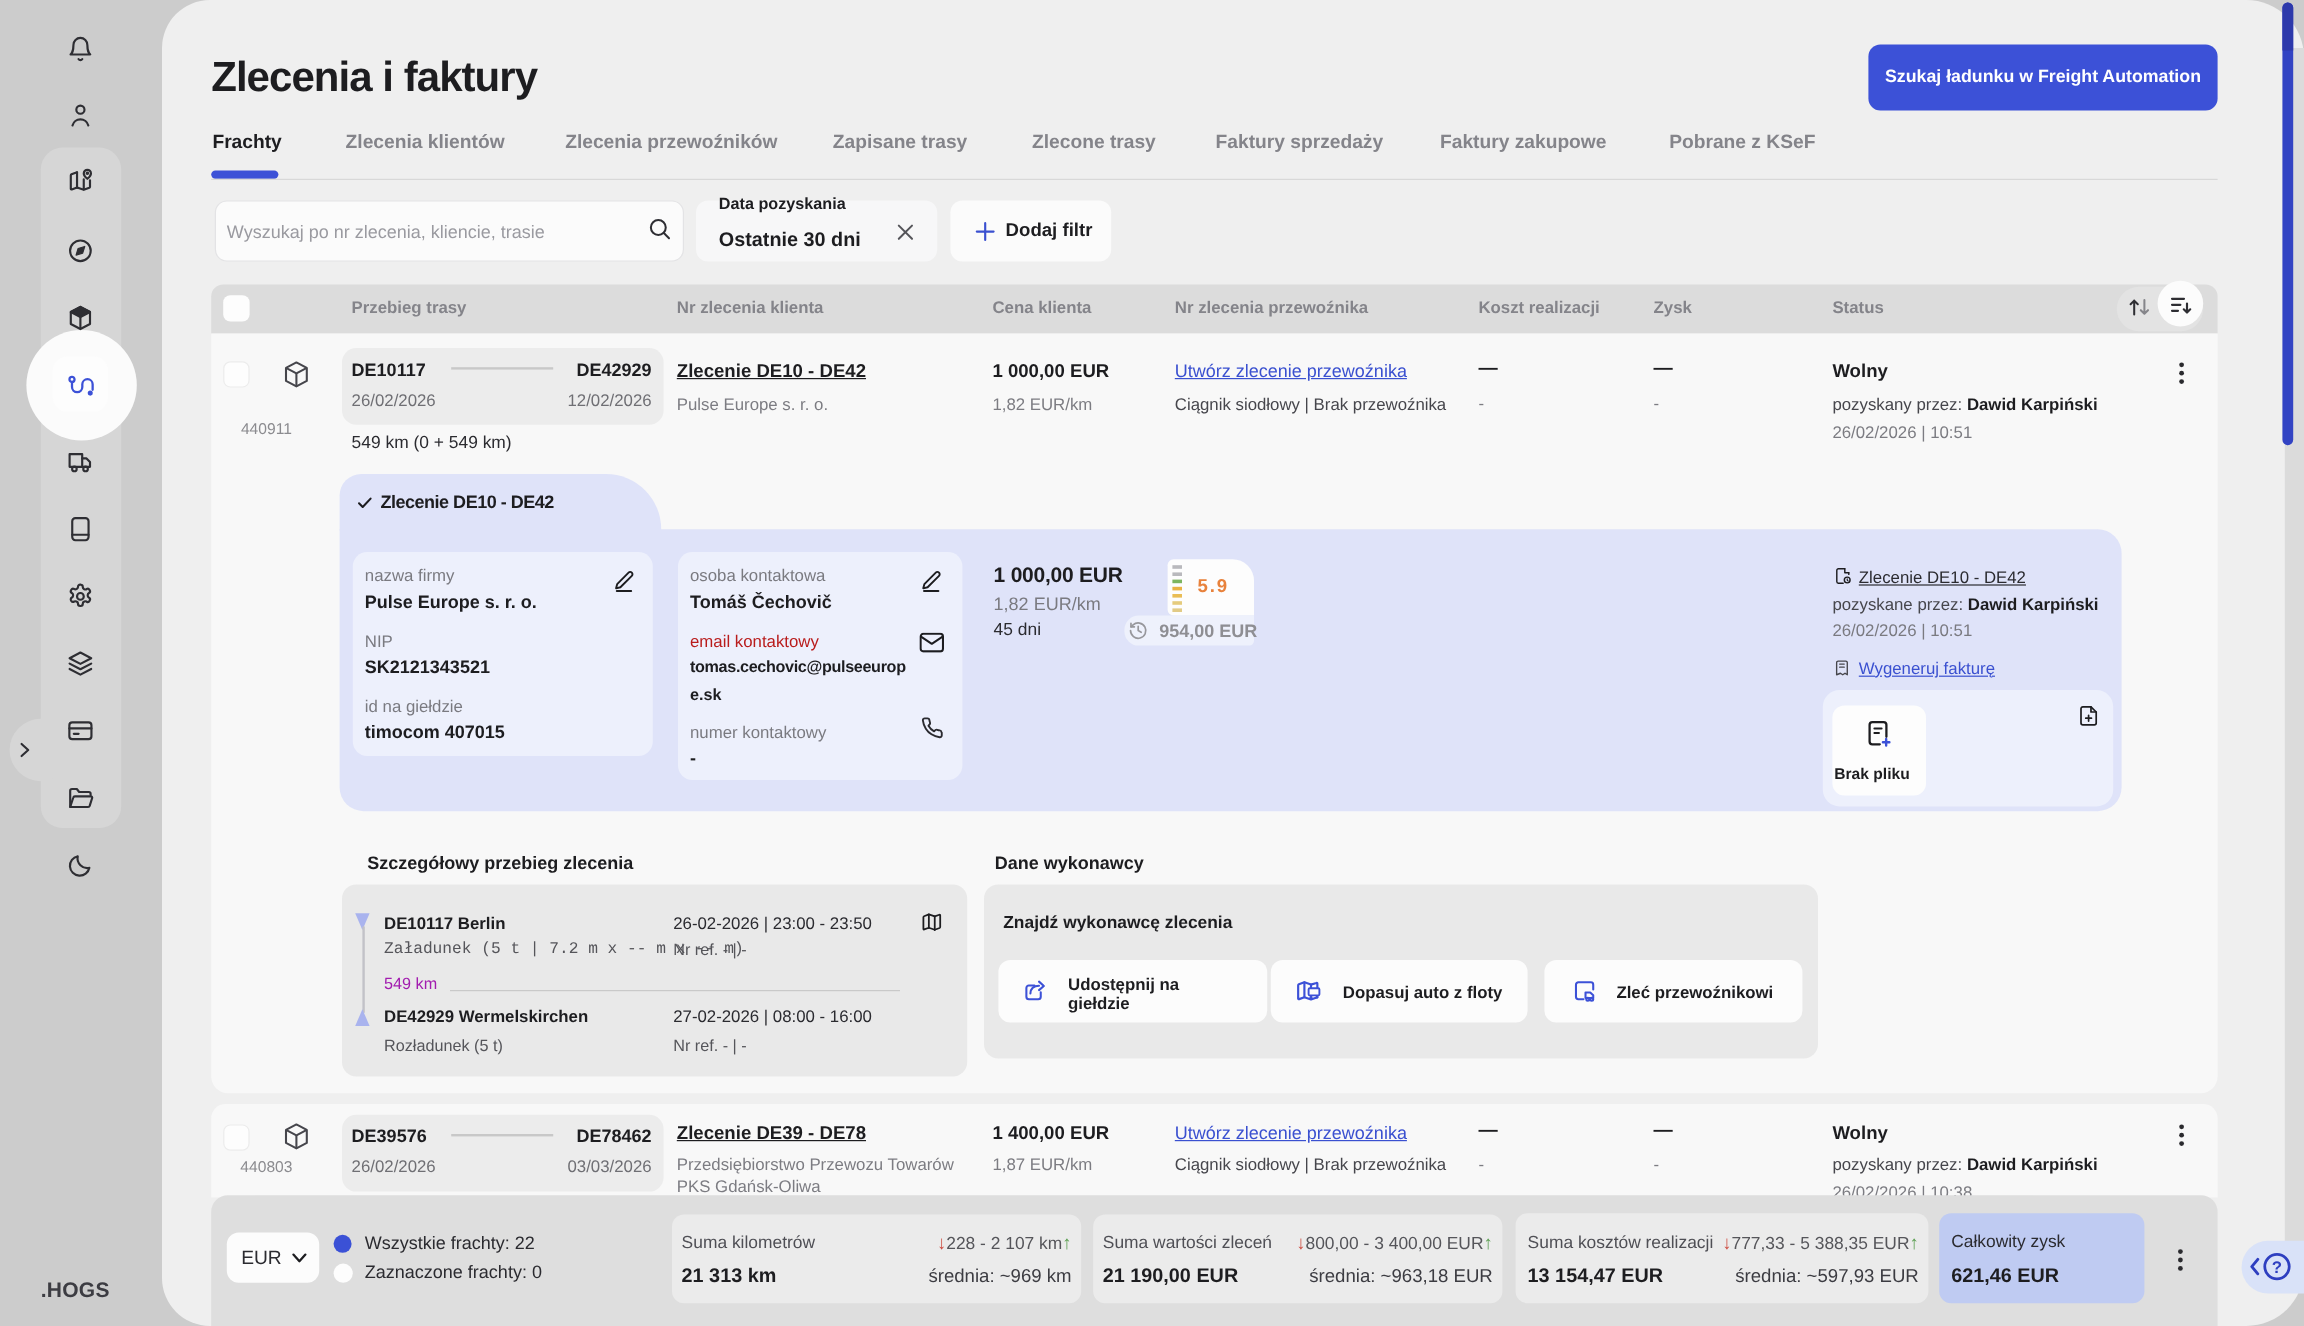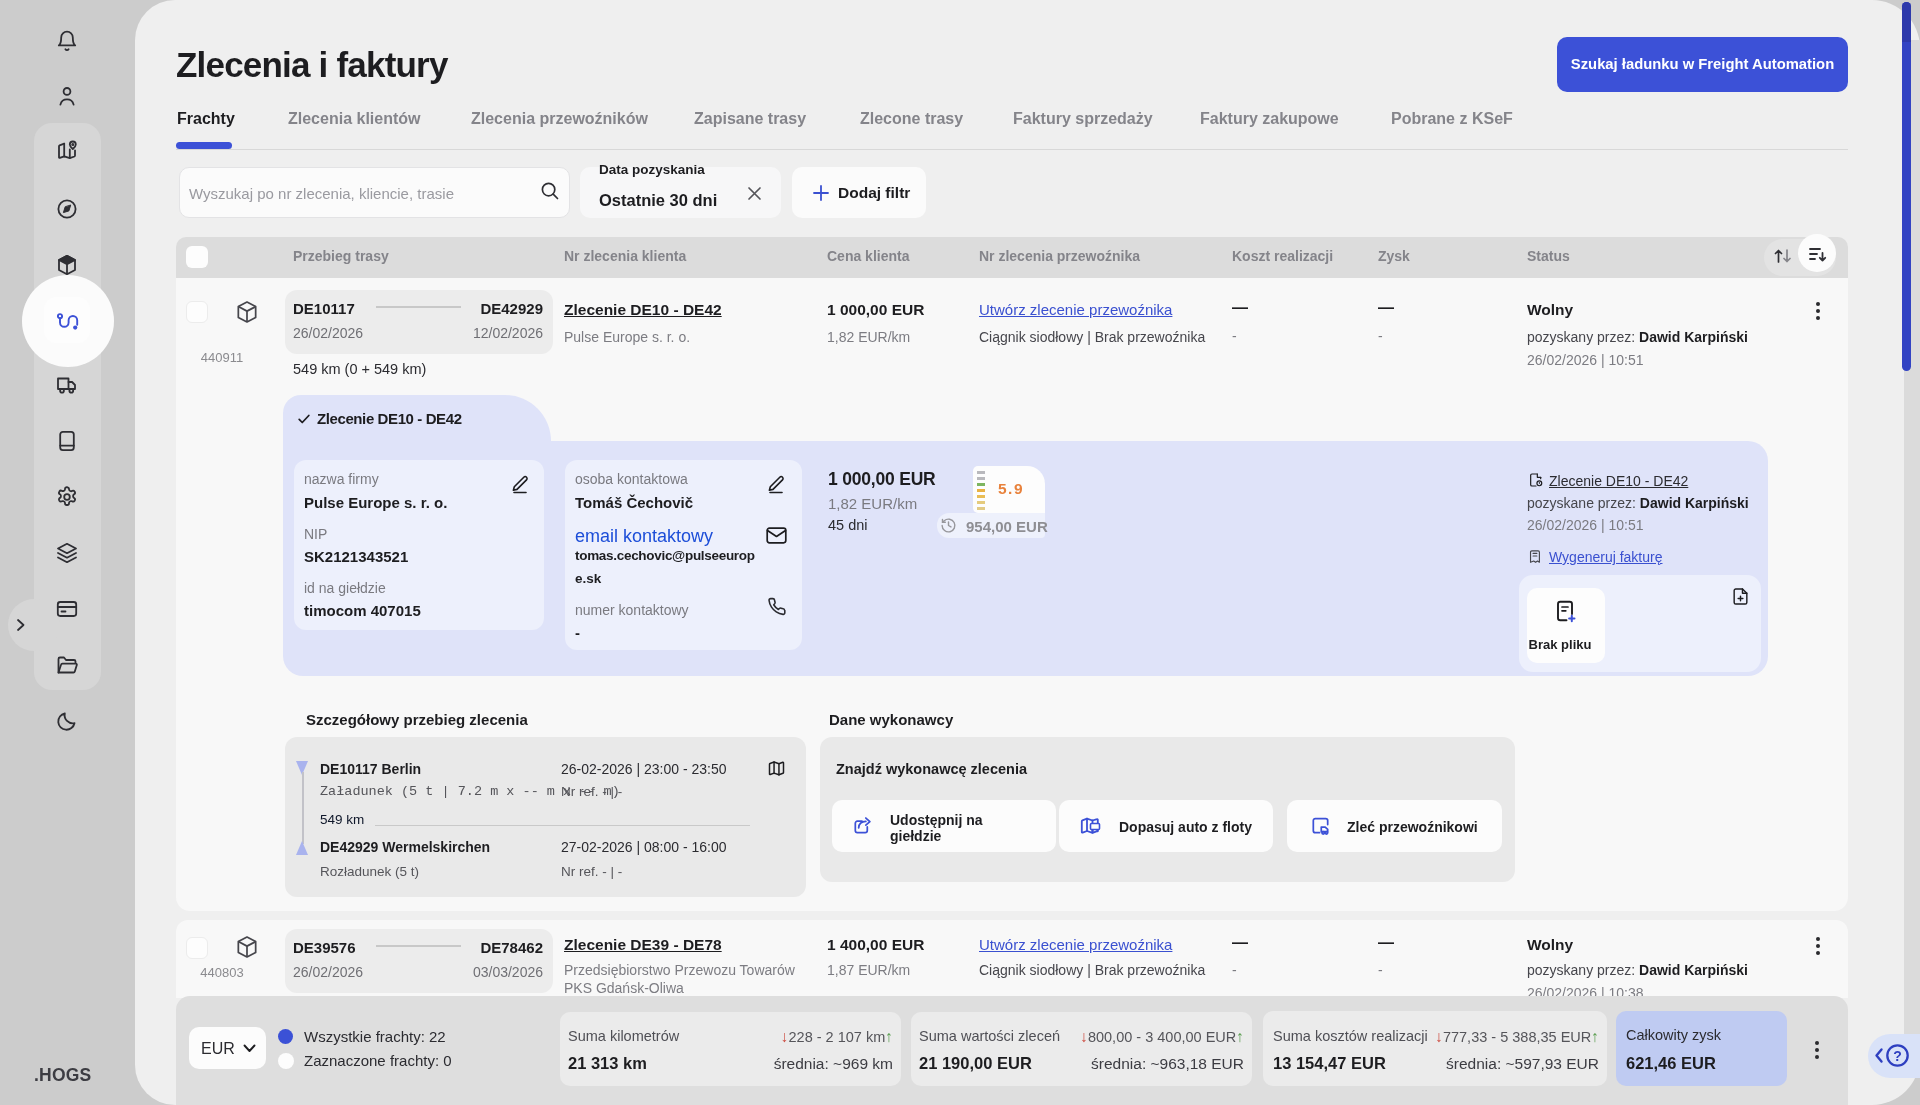--- a/index.html
+++ b/index.html
@@ -257,21 +257,21 @@
   <div class="abs" style="left:510px;top:474px;">
       <svg width="20" height="20" viewBox="0 0 20 20" fill="none" stroke="#1d1d20" stroke-width="1.6" stroke-linecap="round" stroke-linejoin="round">
         <path d="M13.8 3.2a1.9 1.9 0 0 1 2.7 2.7L7 15.4 3.4 16.3 4.3 12.8z"></path>
         <path d="M4 18.5h12"></path>
       </svg>
     </div>
 
   <div class="abs" style="left:565px;top:460px;width:237px;height:190px;background:#edf0fc;border-radius:12px;"></div>
   <div class="txt" style="left:575px;top:471px;font-size:14px;color:#7a7a80;">osoba kontaktowa</div>
   <div class="txt b" style="left:575px;top:494px;font-size:15px;">Tomáš Čechovič</div>
-  <div class="txt" style="left:575px;top:526px;font-size:18px;color:#1d4ed8;">email kontaktowy</div>
+  <div class="txt" style="left:575px;top:526px;font-size:14px;color:#b91c1c;">email kontaktowy</div>
   <div class="txt b" style="left:575px;top:548px;font-size:13.5px;letter-spacing:-0.3px;">tomas.cechovic@pulseeurop</div>
   <div class="txt b" style="left:575px;top:571px;font-size:13.5px;">e.sk</div>
   <div class="txt" style="left:575px;top:602px;font-size:14px;color:#7a7a80;">numer kontaktowy</div>
   <div class="txt b" style="left:575px;top:624px;font-size:15px;">-</div>
   <div class="abs" style="left:766px;top:474px;">
       <svg width="20" height="20" viewBox="0 0 20 20" fill="none" stroke="#1d1d20" stroke-width="1.6" stroke-linecap="round" stroke-linejoin="round">
         <path d="M13.8 3.2a1.9 1.9 0 0 1 2.7 2.7L7 15.4 3.4 16.3 4.3 12.8z"></path>
         <path d="M4 18.5h12"></path>
       </svg>
     </div>
@@ -352,21 +352,21 @@
   <div class="txt b" style="left:320px;top:761px;font-size:14px;">DE10117 Berlin</div>
   <div class="txt" style="left:561px;top:761px;font-size:14px;color:#2b2b30;">26-02-2026 | 23:00 - 23:50</div>
   <div class="abs" style="left:766px;top:758px;">
       <svg width="21" height="21" viewBox="0 0 24 24" fill="none" stroke="#1d1d20" stroke-width="1.7" stroke-linecap="round" stroke-linejoin="round">
         <path d="M9.2 4.6 4.6 6.3a1 1 0 0 0-.6.9v11.2a.6.6 0 0 0 .8.5l4.4-1.6 5.6 1.9 4.6-1.7a1 1 0 0 0 .6-.9V5.4a.6.6 0 0 0-.8-.5L14.8 6.5 9.2 4.6z"></path>
         <path d="M9.2 4.6v13 M14.8 6.5v13"></path>
       </svg>
     </div>
   <div class="txt" style="left:320px;top:784px;font-size:13.5px;color:#55555a;font-family:Liberation Mono, monospace;">Załadunek (5 t | 7.2 m x -- m x -- m)</div>
   <div class="txt" style="left:561px;top:784px;font-size:13.5px;color:#55555a;">Nr ref. - | -</div>
-  <div class="txt" style="left:320px;top:812px;font-size:13.5px;color:#0f172a;">549 km</div>
+  <div class="txt" style="left:320px;top:812px;font-size:13.5px;color:#a21caf;">549 km</div>
   <div class="abs" style="left:375px;top:825px;width:375px;height:1px;background:#c9c9c9;"></div>
   <div class="txt b" style="left:320px;top:839px;font-size:14px;">DE42929 Wermelskirchen</div>
   <div class="txt" style="left:561px;top:839px;font-size:14px;color:#2b2b30;">27-02-2026 | 08:00 - 16:00</div>
   <div class="txt" style="left:320px;top:864px;font-size:13.5px;color:#55555a;">Rozładunek (5 t)</div>
   <div class="txt" style="left:561px;top:864px;font-size:13.5px;color:#55555a;">Nr ref. - | -</div>
 
   <div class="abs" style="left:820px;top:737px;width:695px;height:145px;background:#e9e9e9;border-radius:12px;"></div>
   <div class="txt b" style="left:836px;top:761px;font-size:14.5px;">Znajdź wykonawcę zlecenia</div>
   <div class="abs" style="left:832px;top:800px;width:224px;height:52px;background:#fcfcfc;border-radius:10px;"></div>
   <div class="abs" style="left:851px;top:814px;">

